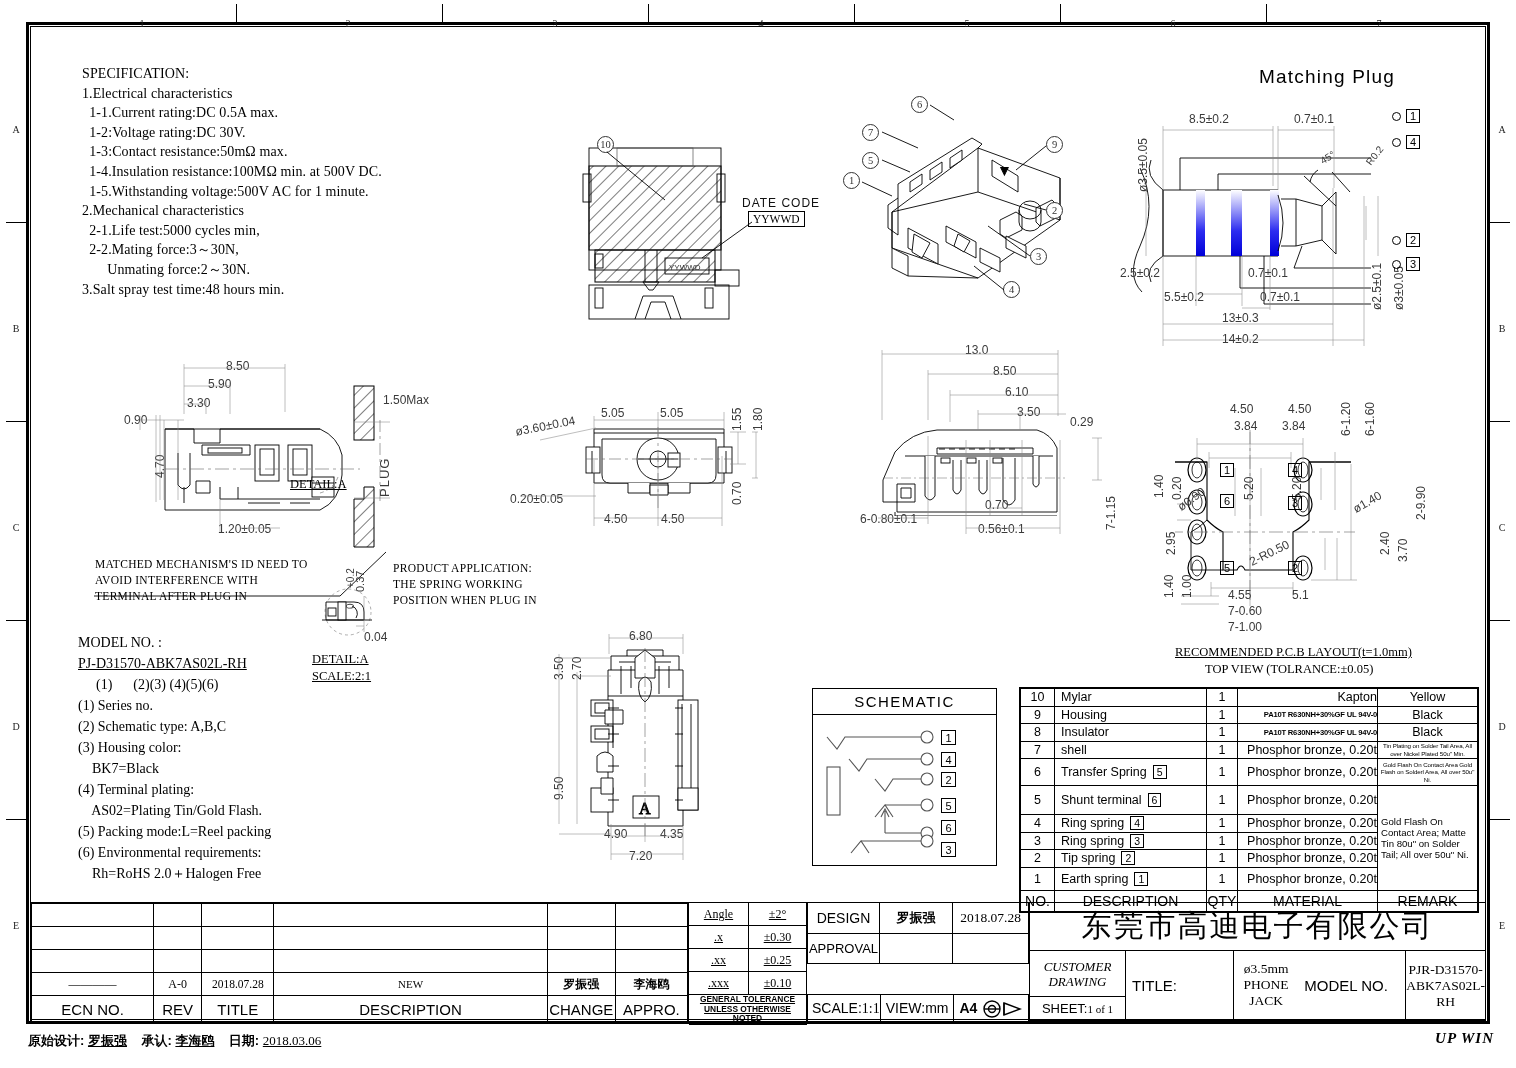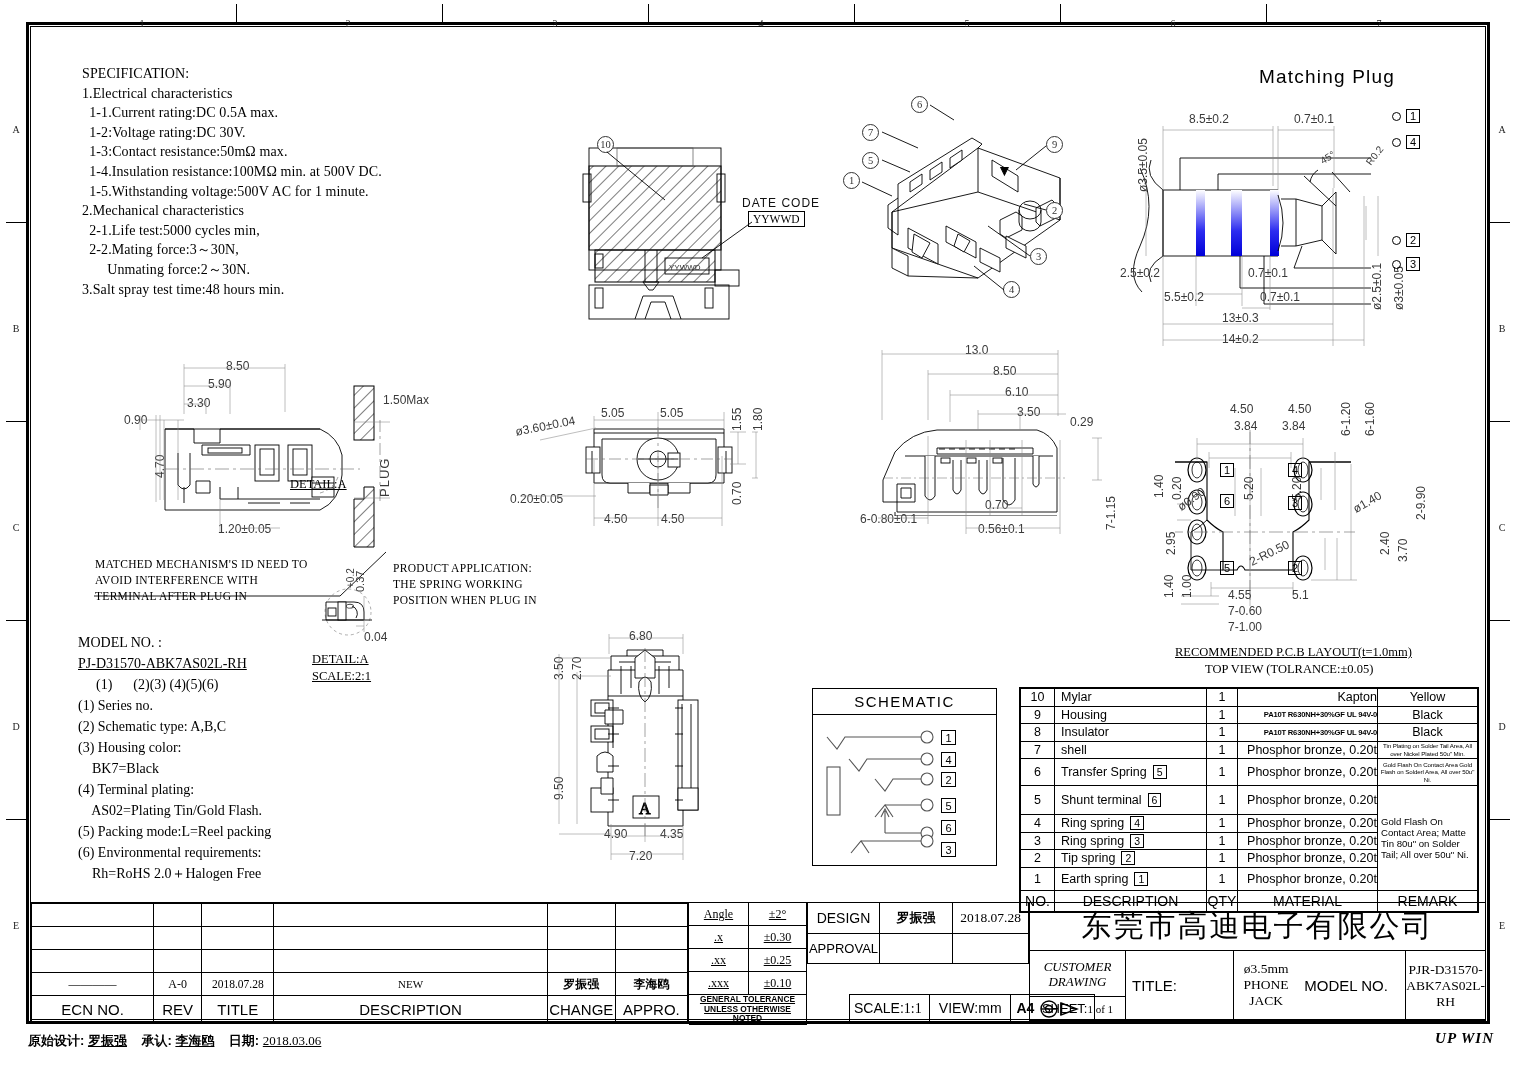--- a/index.html
+++ b/index.html
@@ -74,21 +74,21 @@
              font-family:"Liberation Sans",sans-serif; height:27px;}
 
   
   #dsn { left:807px; top:902px; width:222px; }
   #dsn table{width:100%;}
   #dsn td{height:30.6px; font-size:14px;}
   #dsn td.cn{font-family:"Liberation Sans",sans-serif; font-weight:bold; font-size:13px;}
   #dsn td.dt{font-family:"Liberation Serif",serif; font-size:13.5px;}
 
   
-  #scalerow { left:849px; top:994px; width:246px; }
+  #scalerow { left:807px; top:994px; width:222px; }
   #scalerow table{width:100%;}
   #scalerow td{height:27px; font-size:14px;}
 
   
   #company { left:1029px; top:902px; width:457px; height:119px;
              border:1.6px solid #000; }
   #company-name { height:48px; display:flex; align-items:center;
                   justify-content:center; font-size:30px; letter-spacing:2px;
                   font-family:"Liberation Serif", serif; border-bottom:1.6px solid #000;}
   #company-rows { display:flex; height:69px; }

